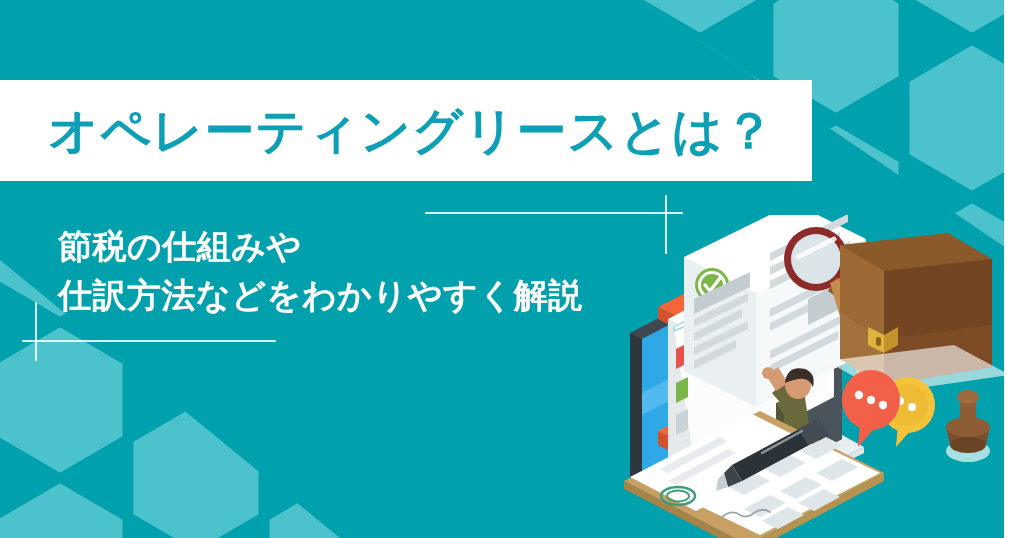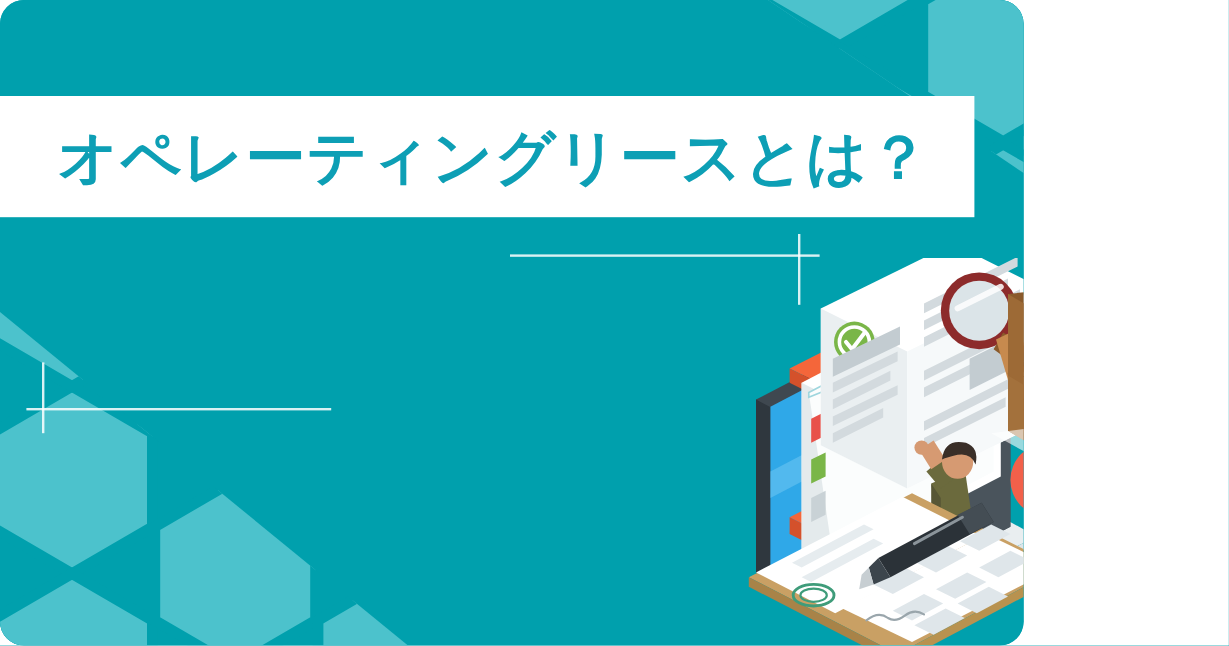--- a/index.html
+++ b/index.html
@@ -3,23 +3,22 @@
 <meta charset="utf-8">
 <title>オペレーティングリースとは？</title>
 <style>
   html,body{margin:0;padding:0;}
   body{
     width:1024px;height:538px;overflow:hidden;
     font-family:"Liberation Sans","DejaVu Sans",sans-serif;
     background:#ffffff;
   }
   #banner{
-    position:relative;width:853px;height:538px;overflow:hidden;
+    position:relative;width:1004px;height:538px;overflow:hidden;
     background:#00a0ad;
-    border-radius:20px;
   }
   
   .hex-layer{position:absolute;inset:0;width:1024px;height:538px;}
   
   #title-plate{
     position:absolute;left:0;top:80px;width:812px;height:101px;
     background:#ffffff;
     display:flex;align-items:center;
   }
   #title-text{
@@ -103,20 +102,24 @@
 
   <div class="rule" id="rule-tr-h"></div>
   <div class="rule" id="rule-tr-v"></div>
   <div class="rule" id="rule-bl-h"></div>
   <div class="rule" id="rule-bl-v"></div>
 
   <div id="title-plate">
     <div id="title-text">オペレーティングリースとは？</div>
   </div>
 
+  <div id="subtitle">
+    <span class="sub-line">節税の仕組みや</span>
+    <span class="sub-line">仕訳方法などをわかりやすく解説</span>
+  </div>
 
   <div id="illustration">
     <svg viewBox="0 0 412 323" aria-hidden="true">
 
       <g>
 
         <polygon points="88,268 208,208 252,232 132,292" fill="#e9eef0"></polygon>
         <polygon points="88,268 88,274 132,298 132,292" fill="#cfd8dc"></polygon>
         <polygon points="132,292 252,232 252,238 132,298" fill="#dde5e8"></polygon>
 

